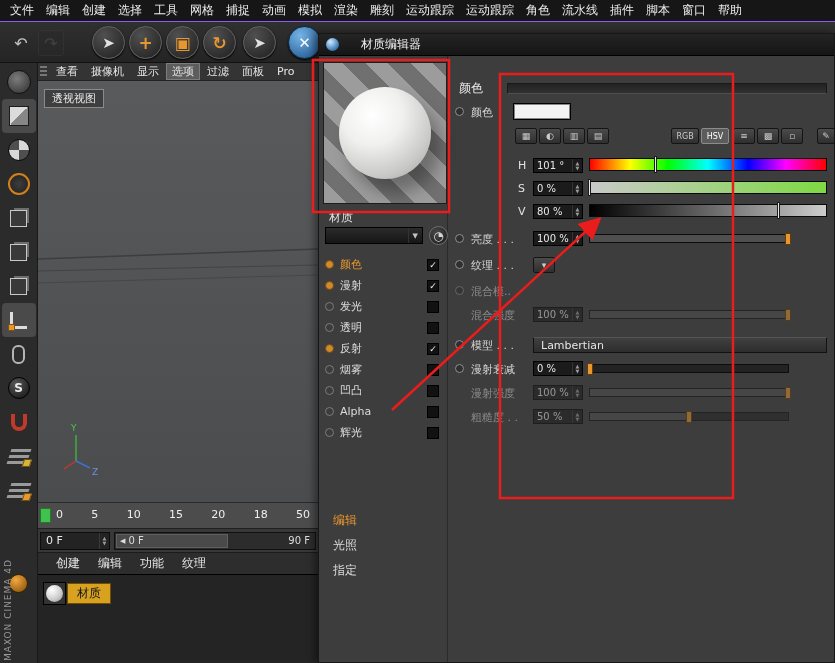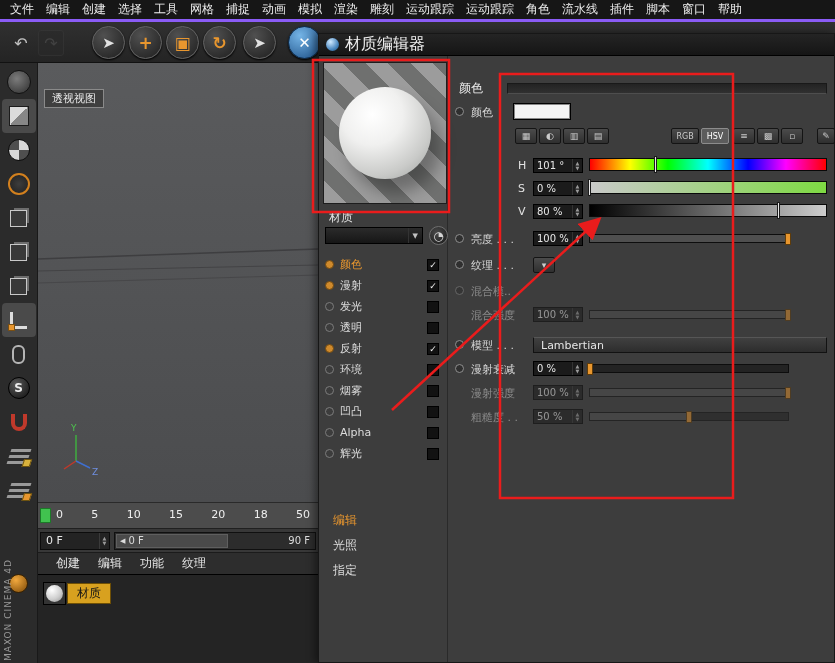--- a/index.html
+++ b/index.html
@@ -1,20 +1,20 @@
 <!DOCTYPE html>
 <html><head>
 <meta charset="utf-8">
 <style>
   *{margin:0;padding:0;box-sizing:border-box}
   body{background:#111;font-family:"DejaVu Sans","Liberation Sans",sans-serif}
   #stage{position:relative;width:835px;height:663px;background:#3c3c3c;overflow:hidden;color:#ddd;font-size:12px}
 
   
-  .menubar{position:absolute;left:0;top:0;width:835px;height:22px;background:#161616;display:flex;align-items:center;padding-left:4px;border-bottom:3px solid #8b5cf6}
+  .menubar{position:absolute;left:0;top:0;width:835px;height:22px;background:#161616;display:flex;align-items:center;padding-left:4px;border-bottom:1px solid #8b5cf6}
   .mb-item{padding:2px 6px;color:#ececec;font-size:12px;white-space:nowrap;cursor:default}
 
   
   .toolbar{position:absolute;left:0;top:22px;width:835px;height:41px;background:linear-gradient(#303030,#242424);border-bottom:1px solid #121212}
   .tbtn{position:absolute;top:8px;width:26px;height:26px;display:flex;align-items:center;justify-content:center;font-size:16px;color:#c3c3c3}
   .tbtn.dim{color:#5a5a5a;border:1px solid #3a3a3a;border-radius:3px;background:#2a2a2a}
   .tool{position:absolute;top:4px;width:33px;height:33px;border-radius:50%;border:1px solid #636363;background:radial-gradient(circle at 35% 28%,#505050,#1e1e1e);display:flex;align-items:center;justify-content:center;font-size:15px;color:#e2e2e2;box-shadow:0 1px 2px #000}
   .tool.orange{color:#e8962e;font-weight:bold;font-size:17px}
   .tool.blue{background:radial-gradient(circle at 35% 28%,#74b4e6,#1c5档,#1c4f86);background:radial-gradient(circle at 35% 28%,#74b4e6,#1c4f86);color:#fff;border-color:#0c2c4e;font-weight:bold}
 
@@ -61,21 +61,21 @@
   
   .bottom-menu{position:absolute;left:38px;top:552px;width:280px;height:22px;background:#2d2d2d;border-top:1px solid #1b1b1b;display:flex;align-items:center;gap:2px;padding-left:10px}
   .bm-item{padding:1px 8px;color:#e8e8e8;font-size:12px}
   .mat-manager{position:absolute;left:38px;top:574px;width:280px;height:89px;background:#242424;border-top:1px solid #000}
   .mat-thumb{position:absolute;left:5px;top:7px;width:23px;height:23px;background:#333;border:1px solid #000;display:flex;align-items:center;justify-content:center}
   .mat-thumb .ball{width:17px;height:17px;border-radius:50%;background:radial-gradient(circle at 35% 30%,#fff,#cfcfcf 55%,#8f8f8f)}
   .mat-chip{position:absolute;left:29px;top:8px;height:21px;background:#d8a11f;color:#151515;font-size:12px;display:flex;align-items:center;padding:0 9px;border:1px solid #6e4f05}
 
   
   .editor{position:absolute;left:318px;top:33px;width:517px;height:630px;background:#3d3d3d;border:1px solid #171717;box-shadow:-3px 0 8px rgba(0,0,0,.45)}
-  .ed-title{position:absolute;left:0;top:0;right:0;height:22px;background:linear-gradient(#242424,#151515);border-bottom:1px solid #000;display:flex;align-items:center;gap:6px;padding-left:7px;font-size:16px;color:#f0f0f0}
+  .ed-title{position:absolute;left:0;top:0;right:0;height:22px;background:linear-gradient(#242424,#151515);border-bottom:1px solid #000;display:flex;align-items:center;gap:22px;padding-left:7px;font-size:12px;color:#f0f0f0}
   .ed-icon{width:13px;height:13px;border-radius:50%;background:radial-gradient(circle at 35% 30%,#cfe9ff,#4b88c0 60%,#1c4a74);flex:none}
   .ed-sep{position:absolute;left:128px;top:22px;bottom:0;width:1px;background:#2a2a2a}
 
   .preview{position:absolute;left:4px;top:28px;width:124px;height:142px;background:repeating-linear-gradient(45deg,#9c9c9c 0 16px,#6f706f 16px 32px);border:1px solid #1d1d1d;display:flex;align-items:center;justify-content:center}
   .sphere{width:92px;height:92px;border-radius:50%;background:radial-gradient(circle at 36% 30%,#ffffff 0%,#f0f0ef 35%,#c9cac8 70%,#999c9a 100%);box-shadow:10px 14px 16px rgba(0,0,0,.3)}
   .cap{position:absolute;left:10px;top:175px;font-size:12px;color:#e2e2e2}
   .name-field{position:absolute;left:6px;top:193px;width:98px;height:17px;background:linear-gradient(#2b2b2b,#161616);border:1px solid #000;display:flex;align-items:center}
   .name-field .dd{margin-left:auto;font-size:7px;color:#c2c2c2;padding:0 4px;border-left:1px solid #333;height:100%;display:flex;align-items:center}
   .picker-circle{position:absolute;left:110px;top:192px;width:19px;height:19px;border-radius:50%;background:radial-gradient(circle at 40% 35%,#4a4a4a,#171717);border:1px solid #6f6f6f;display:flex;align-items:center;justify-content:center;color:#d5d5d5;font-size:12px}
 
@@ -197,20 +197,30 @@
     <div class="rail-slot">
         <div class="ri-layers orange">
           <div class="tag"></div>
         </div>
       </div>
     <div class="maxon-logo"></div>
     <div class="brand">MAXON CINEMA 4D</div>
   </div>
 
   <div class="viewport">
+    <div class="vp-menu">
+        <div class="vp-grip"></div>
+        <div class="vp-item">查看</div>
+        <div class="vp-item">摄像机</div>
+        <div class="vp-item">显示</div>
+        <div class="vp-item active">选项</div>
+        <div class="vp-item">过滤</div>
+        <div class="vp-item">面板</div>
+        <div class="vp-item">Pro</div>
+      </div>
     <div class="vp-label">透视视图</div>
     <svg class="vp-svg" width="280" height="421" style="top:18px">
       <line x1="0" y1="178" x2="280" y2="168" stroke="#3e3e40" stroke-width="1.5"></line>
       <line x1="0" y1="190" x2="280" y2="184" stroke="#434345" stroke-width="1"></line>
       <line x1="0" y1="202" x2="280" y2="194" stroke="#474749" stroke-width="1"></line>
       <g>
         <line x1="38" y1="380" x2="38" y2="354" stroke="#3fae3f" stroke-width="1.5"></line>
         <line x1="38" y1="380" x2="26" y2="388" stroke="#c0392b" stroke-width="1.5"></line>
         <line x1="38" y1="380" x2="52" y2="387" stroke="#3f6fd0" stroke-width="1.5"></line>
         <text x="33" y="350" fill="#4ec44e" font-size="9">Y</text>
@@ -299,25 +309,20 @@
           <span class="ch-label">透明</span>
           <span class="ch-check"></span>
         </div>
         <div class="ch-row">
           <span class="ch-dot on"></span>
           <span class="ch-label">反射</span>
           <span class="ch-check">✓</span>
         </div>
         <div class="ch-row">
           <span class="ch-dot"></span>
-          <span class="ch-label">环境</span>
-          <span class="ch-check"></span>
-        </div>
-        <div class="ch-row">
-          <span class="ch-dot"></span>
           <span class="ch-label">烟雾</span>
           <span class="ch-check"></span>
         </div>
         <div class="ch-row">
           <span class="ch-dot"></span>
           <span class="ch-label">凹凸</span>
           <span class="ch-check"></span>
         </div>
         <div class="ch-row">
           <span class="ch-dot"></span>

